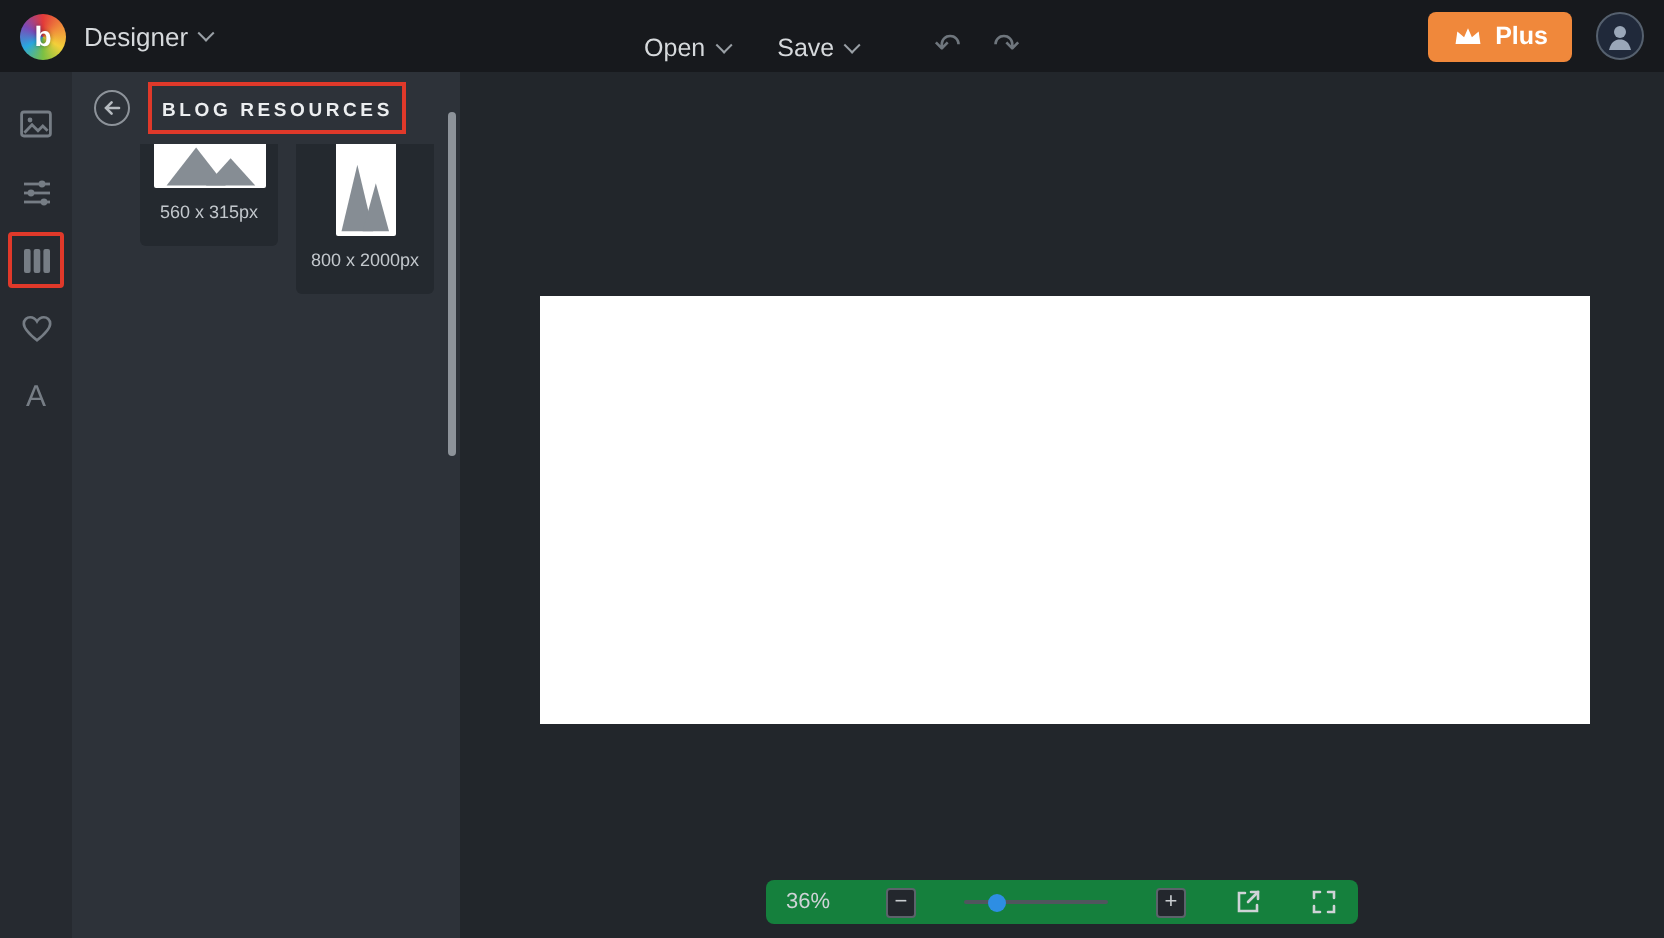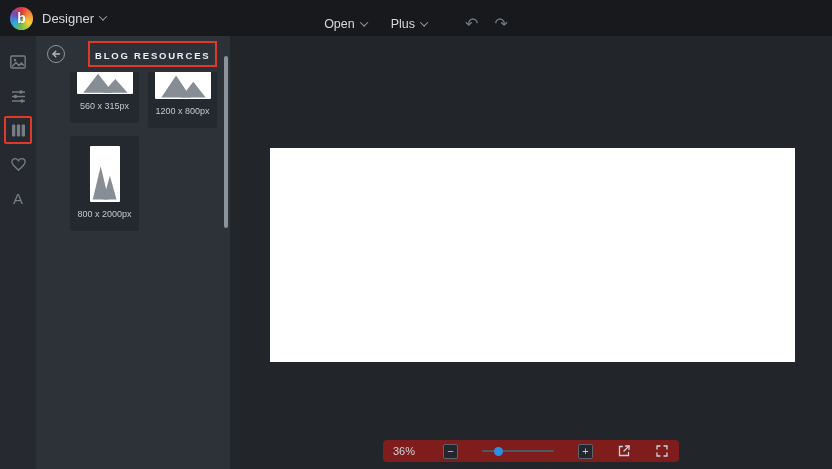--- a/index.html
+++ b/index.html
@@ -34,21 +34,21 @@
   .content { display:flex; height:433px; }
 
   .rail { width:36px; background:#262a30; display:flex; flex-direction:column; align-items:center;
           padding-top:12px; gap:6px; }
   .rail-item { width:28px; height:28px; display:flex; align-items:center; justify-content:center;
                color:#767d85; cursor:pointer; }
   .rail-item.annotated { border:2px solid var(--red,#e0392a); border-radius:2px; }
   .rail-text-glyph { font-size:15px; color:#767d85; }
 
   .panel { position:relative; width:194px; background:#2d3239; }
-  .panel-header { display:flex; align-items:center; gap:23px; height:36px; padding:0 11px; }
+  .panel-header { display:flex; align-items:center; gap:9px; height:36px; padding:0 11px; }
   .back-btn { width:18px; height:18px; border-radius:50%; border:1px solid #8d939a; color:#b6bbc0;
               display:flex; align-items:center; justify-content:center; cursor:pointer; flex:none; }
   .panel-title-box { border:2px solid var(--red,#e0392a); padding:2px 5px; }
   .panel-title { font-size:9.5px; font-weight:700; letter-spacing:1.8px; color:#eceef0; white-space:nowrap; }
 
   .tiles-viewport { position:absolute; top:36px; bottom:0; left:0; right:0; overflow:hidden; }
   .tiles-grid { display:grid; grid-template-columns:69px 69px; gap:8px 9px;
                 padding:0 12px 0 34px; margin-top:-20px; align-items:start; }
   .tile { background:#24292f; border-radius:3px; padding:10px 0 12px; display:flex; flex-direction:column;
           align-items:center; gap:7px; cursor:pointer; }
@@ -63,21 +63,21 @@
   .tile.selected .check-badge { display:flex; }
 
   .panel-scrollbar { position:absolute; right:2px; top:20px; width:4px; height:172px; border-radius:2px;
                      background:#8d939a; cursor:pointer; }
 
   .canvas-area { position:relative; flex:1; background:#22262b; }
   .design-canvas { position:absolute; left:40px; top:112px; width:525px; height:214px; background:#ffffff; }
 
   
   .zoombar { position:absolute; bottom:7px; left:50%; transform:translateX(-50%);
-             height:22px; display:flex; align-items:center; gap:24px; background:#7f1d1d;
+             height:22px; display:flex; align-items:center; gap:24px; background:#15803d;
              border-radius:4px; padding:0 10px; }
   .zoom-level { font-size:11px; color:#cfd3d7; min-width:26px; }
   .sq-btn { width:15px; height:15px; border:1px solid #5c636b; border-radius:2px; background:#23272d;
             color:#c9cdd1; font-size:11px; line-height:13px; text-align:center; cursor:pointer;
             font-family:inherit; padding:0; }
   .slider { position:relative; width:72px; height:14px; cursor:pointer; }
   .slider-track { position:absolute; top:6px; left:0; right:0; height:2px; background:#50565e; border-radius:1px; }
   .slider-handle { position:absolute; top:2.5px; left:16%; width:9px; height:9px; border-radius:50%;
                    background:var(--accent,#2e8ee3); cursor:grab; }
   .zb-icon { color:#cfd3d7; display:flex; align-items:center; justify-content:center; cursor:pointer; }
@@ -97,29 +97,43 @@
         <span class="chev"></span>
       </div>
     </div>
 
     <div class="tb-center">
       <div class="menu-item">
         <span>Open</span>
         <span class="chev"></span>
       </div>
       <div class="menu-item">
-        <span>Plus</span>
+        <span>Save</span>
         <span class="chev"></span>
       </div>
       <div class="history">
         <span class="hist-btn">↶</span>
         <span class="hist-btn">↷</span>
       </div>
     </div>
 
+    <div class="tb-right">
+      <button class="plus-btn">
+        <svg width="16" height="12" viewBox="0 0 18 13">
+          <path d="M2 11 L3 4 L6.8 7.2 L9 2.2 L11.2 7.2 L15 4 L16 11 Z" fill="#ffffff"></path>
+        </svg>
+        <span>Plus</span>
+      </button>
+      <div class="avatar">
+        <svg width="18" height="18" viewBox="0 0 18 18">
+          <circle cx="9" cy="7" r="3" fill="#9aa7b8"></circle>
+          <path d="M3.5 16 C4.5 12 6.5 10.8 9 10.8 C11.5 10.8 13.5 12 14.5 16 Z" fill="#9aa7b8"></path>
+        </svg>
+      </div>
+    </div>
   </div>
 
   <div class="content">
 
     <div class="rail">
       <div class="rail-item">
         <svg width="18" height="18" viewBox="0 0 18 18" fill="none" stroke="currentColor" stroke-width="1.4">
           <rect x="1.8" y="3" width="14.4" height="12" rx="1.2"></rect>
           <circle cx="6" cy="7" r="1.2" fill="currentColor" stroke="none"></circle>
           <path d="M3.2 13.4 L7 9.4 L10 12.4 L12.4 10 L14.8 12.4"></path>
@@ -173,30 +187,20 @@
       <svg viewBox="0 0 60 42" preserveAspectRatio="none">
         <polygon points="4,40 22,8 40,40" fill="#868d94"></polygon>
         <polygon points="28,40 43,17 58,40" fill="#868d94"></polygon>
       </svg>
     </div>
     <div class="tile-label">560 x 315px</div>
 
   </div>
 
 
-  <div class="tile">
-    <div class="ph" style="width: 56px; height: 37px;">
-      <svg viewBox="0 0 60 42" preserveAspectRatio="none">
-        <polygon points="4,40 22,8 40,40" fill="#868d94"></polygon>
-        <polygon points="28,40 43,17 58,40" fill="#868d94"></polygon>
-      </svg>
-    </div>
-    <div class="tile-label">1200 x 800px</div>
-
-  </div>
 
   <div class="tile">
     <div class="ph" style="width: 30px; height: 56px;">
       <svg viewBox="0 0 60 42" preserveAspectRatio="none">
         <polygon points="4,40 22,8 40,40" fill="#868d94"></polygon>
         <polygon points="28,40 43,17 58,40" fill="#868d94"></polygon>
       </svg>
     </div>
     <div class="tile-label">800 x 2000px</div>
 

